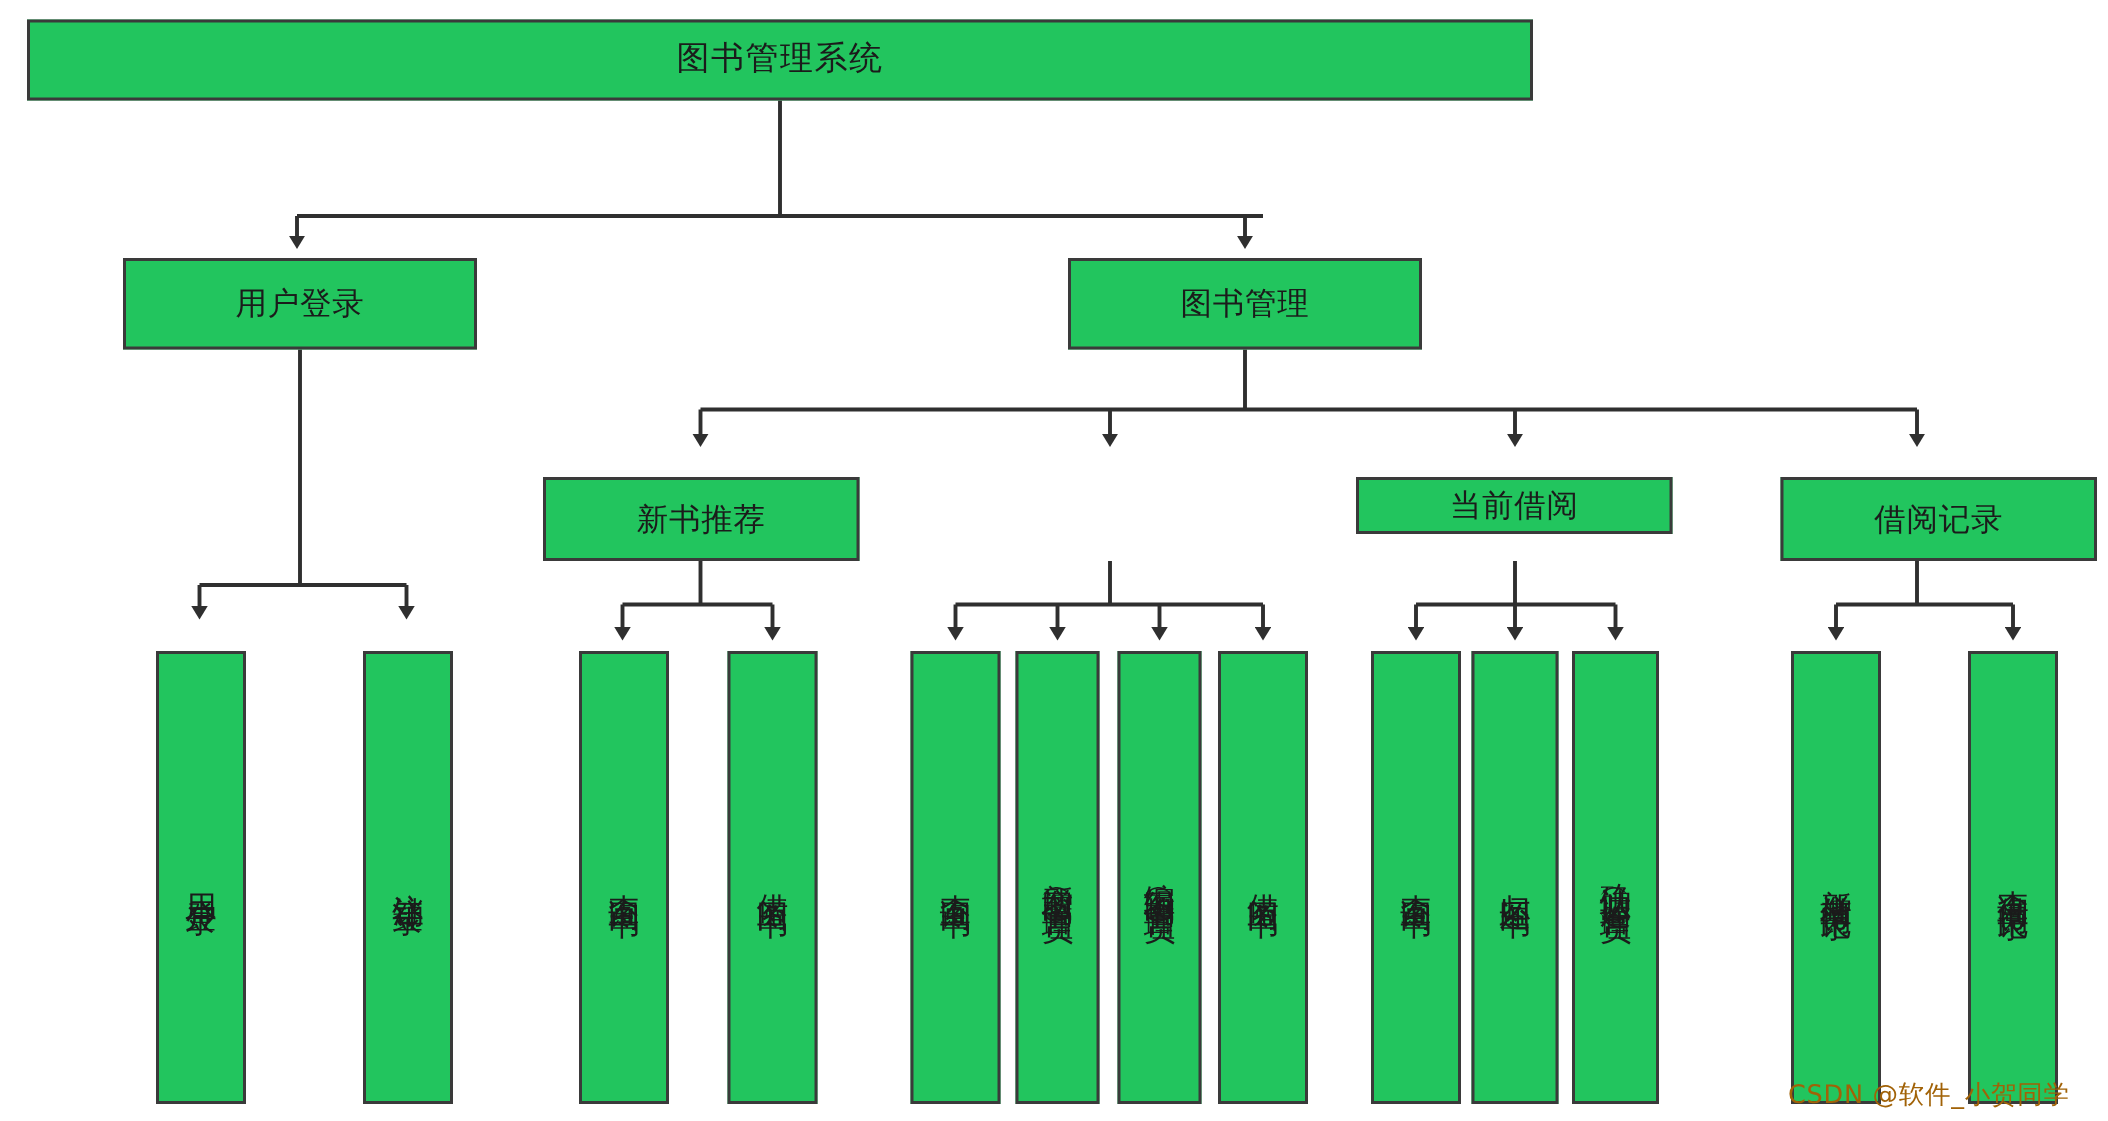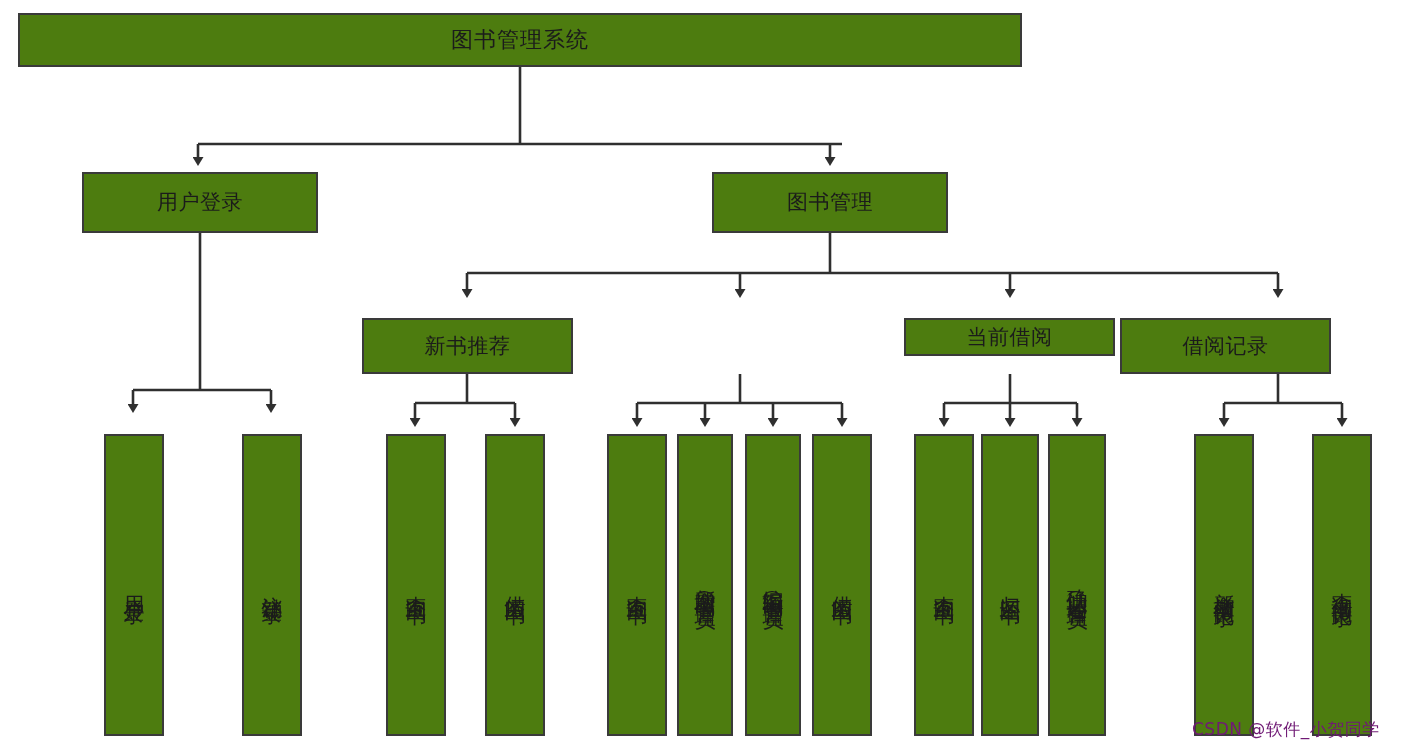--- a/index.html
+++ b/index.html
@@ -22,21 +22,21 @@
     position: absolute;
     left: 0;
     top: 0;
     width: 1405px;
     height: 747px;
     pointer-events: none;
   }
   .node {
     position: absolute;
     box-sizing: border-box;
-    background: #4d7c0f;
+    background: #22c55e;
     border: 2px solid #3a3a3a;
     display: flex;
     align-items: center;
     justify-content: center;
     color: #1b1b1b;
     z-index: 2;
   }
   .node .label {
     display: block;
     text-align: center;
@@ -58,21 +58,21 @@
   .node.vertical .label {
     writing-mode: vertical-rl;
     text-orientation: upright;
     font-size: 21px;
     letter-spacing: 3px;
     line-height: 1.05;
     white-space: pre;
   }
   .watermark {
     position: absolute;
-    color: #701a75;
+    color: #a16207;
     font-size: 17px;
     letter-spacing: 0.5px;
     z-index: 5;
     white-space: nowrap;
     user-select: none;
   }
 </style>
 </head>
 <body>
 
@@ -138,21 +138,21 @@
   <div class="node horizontal" style="left:712px; top:172px; width:236px; height:61px;">
     <span class="label">图书管理</span>
   </div>
 
   <div class="node horizontal" style="left:362px; top:318px; width:211px; height:56px;">
     <span class="label">新书推荐</span>
   </div>
   <div class="node horizontal" style="left:904px; top:318px; width:211px; height:38px;">
     <span class="label">当前借阅</span>
   </div>
-  <div class="node horizontal" style="left:1120px; top:318px; width:211px; height:56px;">
+  <div class="node horizontal" style="left:1187px; top:318px; width:211px; height:56px;">
     <span class="label">借阅记录</span>
   </div>
 
   <div class="node vertical" style="left:104px; top:434px; width:60px; height:302px;">
     <span class="label">用户登录</span>
   </div>
   <div class="node vertical" style="left:242px; top:434px; width:60px; height:302px;">
     <span class="label">注销登录</span>
   </div>
 

